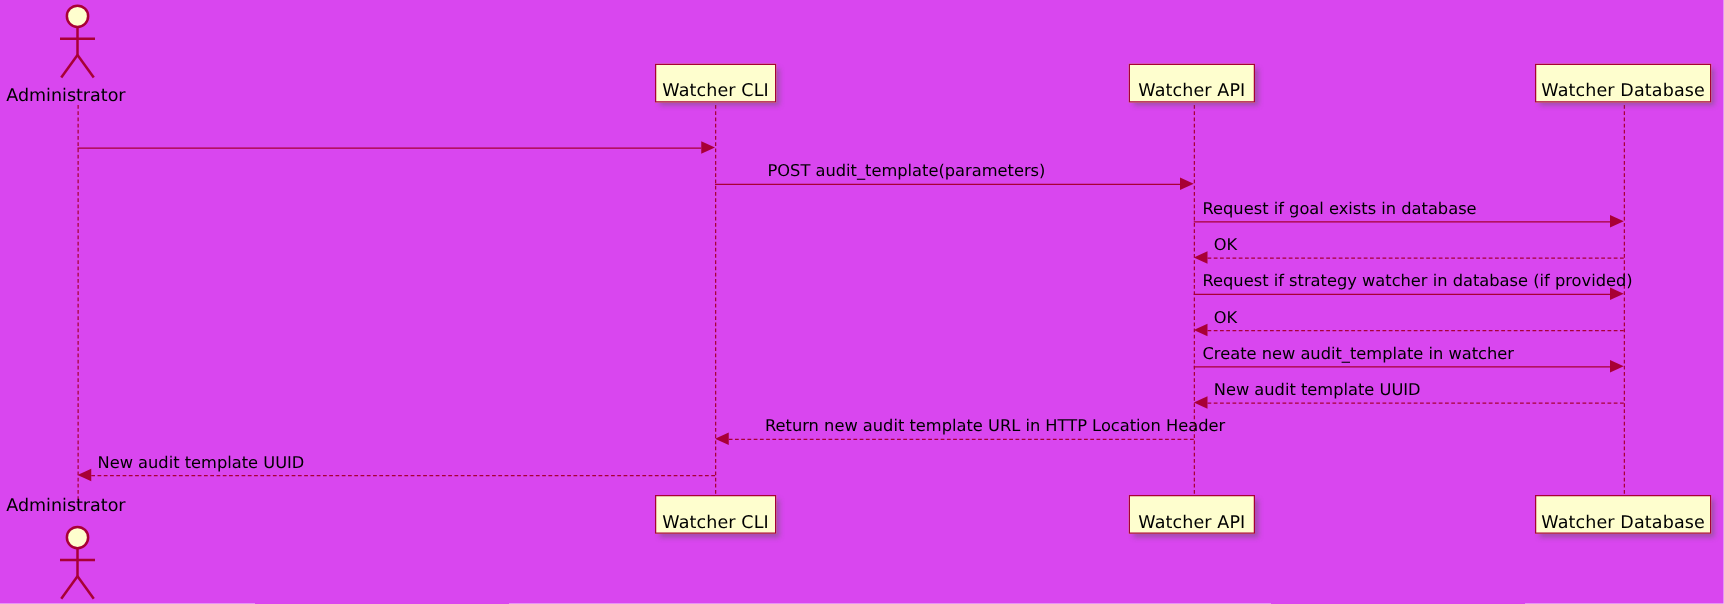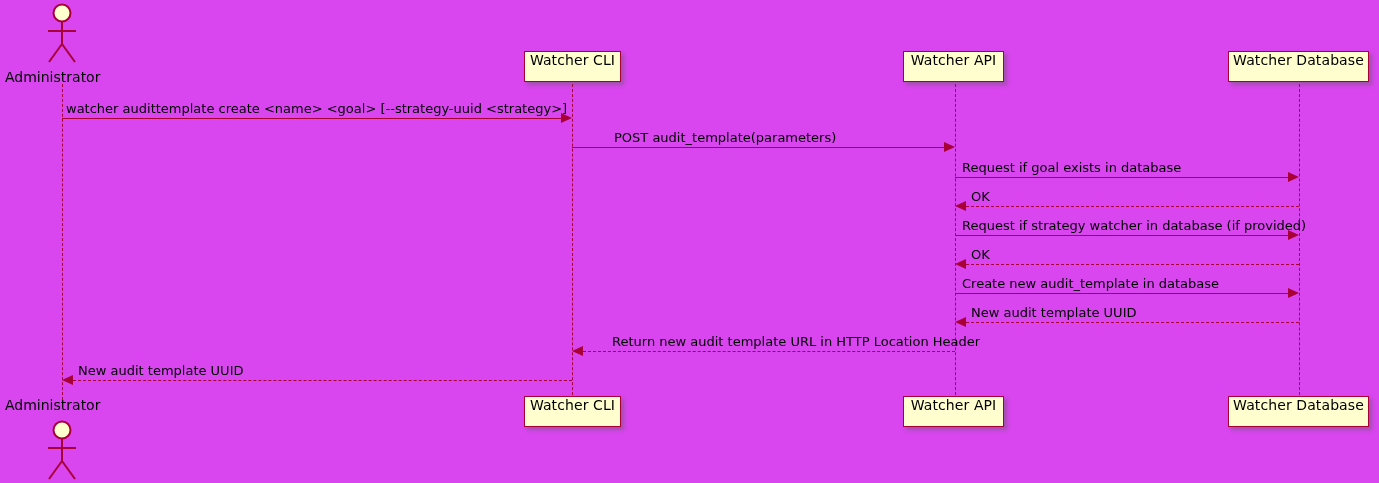--- a/index.html
+++ b/index.html
@@ -22,21 +22,21 @@
     width: 0;
     border-left: 1px dashed #A80036;
   }
   .pbox {
     position: absolute;
     background: #FEFECE;
     border: 1.5px solid #A80036;
     box-shadow: 3px 3px 4px rgba(90,90,90,0.45);
     box-sizing: border-box;
     display: flex;
-    align-items: flex-start;
+    align-items: flex-end;
     justify-content: center;
     font-size: 14px;
     color: #000000;
     white-space: nowrap;
     letter-spacing: 0.1px;
   }
   .actor-label {
     position: absolute;
     font-size: 14px;
     color: #000000;
@@ -97,21 +97,20 @@
   <div class="pbox" style="left:524px; top:51px; width:97px; height:31px;">
     <span>Watcher CLI</span>
   </div>
   <div class="pbox" style="left:903px; top:51px; width:101px; height:31px;">
     <span>Watcher API</span>
   </div>
   <div class="pbox" style="left:1228px; top:51px; width:141px; height:31px;">
     <span>Watcher Database</span>
   </div>
 
-  <div class="msg-label" style="left:66px; top:101px;">watcher audittemplate create &lt;name&gt; &lt;goal&gt; [--strategy-uuid &lt;strategy&gt;]</div>
   <div class="msg-line" style="left:62px; top:118px; width:499px;"></div>
   <div class="arrow-head right" style="left:561px; top:113px;"></div>
 
   <div class="msg-label" style="left:578px; top:130px;margin-left:36px;">POST audit_template(parameters)</div>
   <div class="msg-line" style="left:572px; top:147px; width:372px;"></div>
   <div class="arrow-head right" style="left:944px; top:142px;"></div>
 
   <div class="msg-label" style="left:962px; top:160px;">Request if goal exists in database</div>
   <div class="msg-line" style="left:955px; top:177px; width:333px;"></div>
   <div class="arrow-head right" style="left:1288px; top:172px;"></div>
@@ -121,21 +120,21 @@
   <div class="arrow-head left" style="left:955px; top:201px;"></div>
 
   <div class="msg-label" style="left:962px; top:218px;">Request if strategy watcher in database (if provided)</div>
   <div class="msg-line" style="left:955px; top:235px; width:333px;"></div>
   <div class="arrow-head right" style="left:1288px; top:230px;"></div>
 
   <div class="msg-label" style="left:971px; top:247px;">OK</div>
   <div class="msg-line dotted" style="left:966px; top:264px; width:333px;"></div>
   <div class="arrow-head left" style="left:955px; top:259px;"></div>
 
-  <div class="msg-label" style="left:962px; top:276px;">Create new audit_template in database</div>
+  <div class="msg-label" style="left:962px; top:276px;">Create new audit_template in watcher</div>
   <div class="msg-line" style="left:955px; top:293px; width:333px;"></div>
   <div class="arrow-head right" style="left:1288px; top:288px;"></div>
 
   <div class="msg-label" style="left:971px; top:305px;">New audit template UUID</div>
   <div class="msg-line dotted" style="left:966px; top:322px; width:333px;"></div>
   <div class="arrow-head left" style="left:955px; top:317px;"></div>
 
   <div class="msg-label" style="left:612px; top:334px;">Return new audit template URL in HTTP Location Header</div>
   <div class="msg-line dotted" style="left:583px; top:351px; width:372px;"></div>
   <div class="arrow-head left" style="left:572px; top:346px;"></div>

